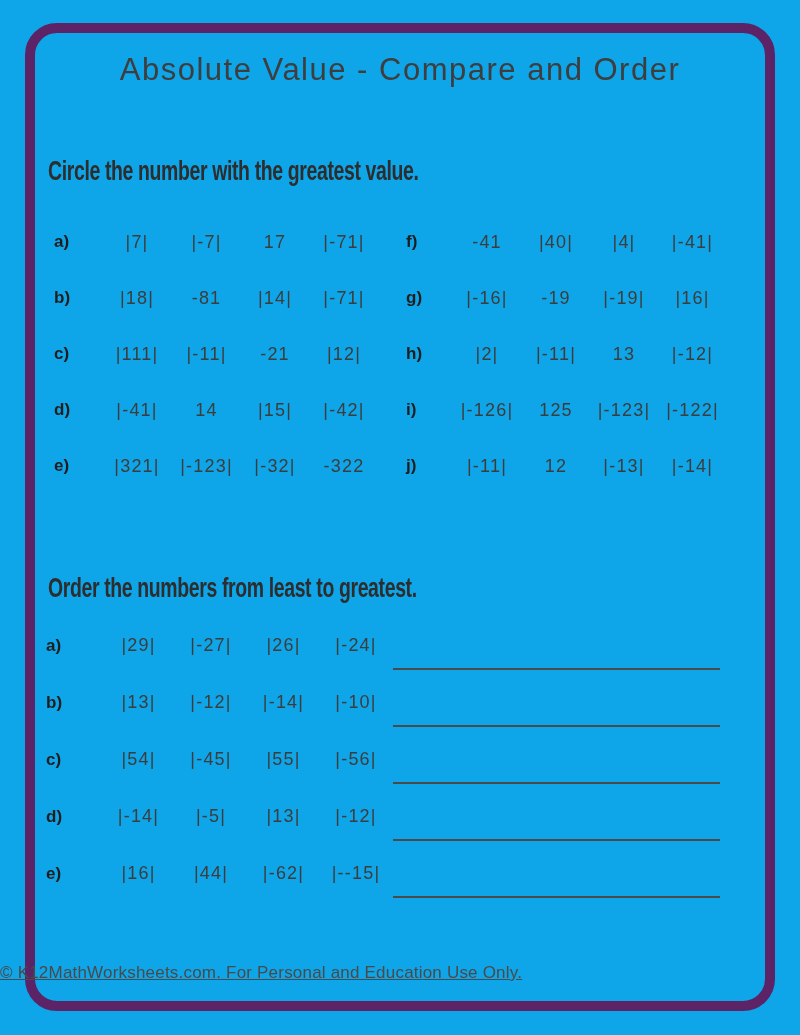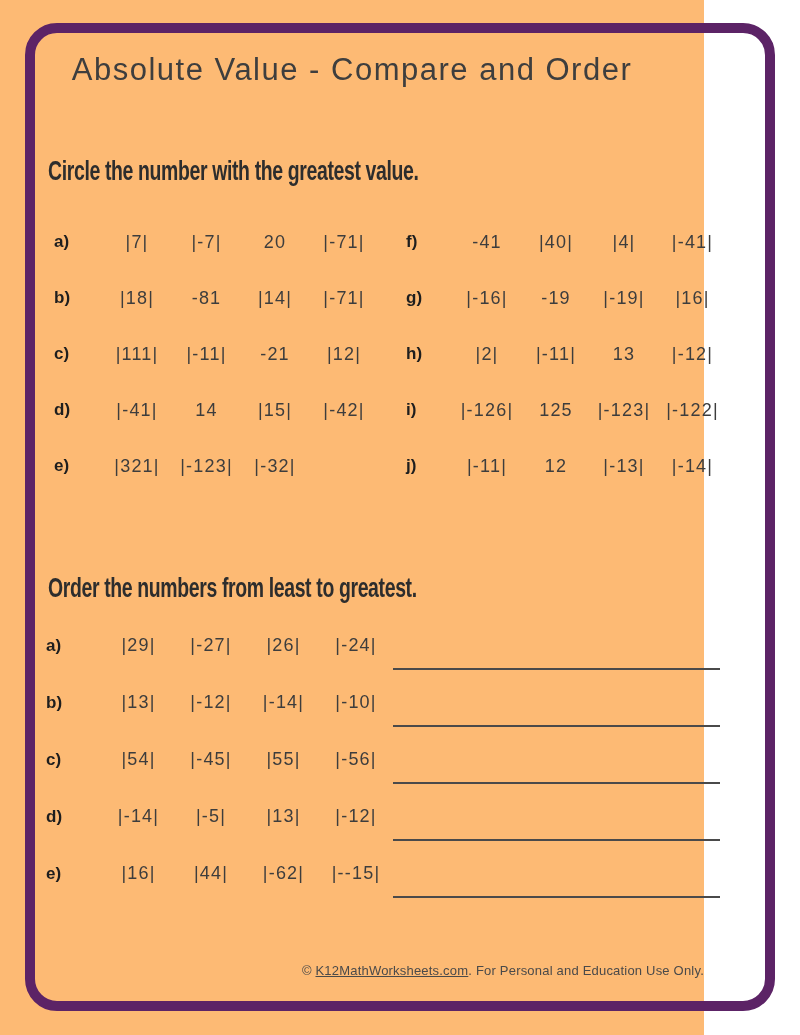--- a/index.html
+++ b/index.html
@@ -1,18 +1,18 @@
 <!DOCTYPE html>
 <html><head>
 <meta charset="utf-8">
 <style>
   * { margin:0; padding:0; box-sizing:border-box; }
   html,body { width:800px; height:1035px; background:#ffffff; overflow:hidden;
               font-family:"Liberation Sans", sans-serif; }
-  .page { position:relative; width:704px; height:1035px; background:#fdba74; }
+  .page { position:relative; width:800px; height:1035px; background:#0ea5e9; }
 
   .frame { position:absolute; left:25px; top:23px; width:750px; height:988px;
            border:10px solid #5c2366; border-radius:32px; pointer-events:none; }
 
   .title { position:absolute; left:0; right:0; top:52px; text-align:center;
            font-size:31px; font-weight:500; letter-spacing:1.5px; color:#3e3e3e;
            white-space:nowrap; }
 
   .instr { position:absolute; font-size:27px; line-height:27px; font-weight:700;
            color:#2d2d2d; white-space:nowrap; letter-spacing:-0.5px;
@@ -29,40 +29,40 @@
   .lbl  { justify-content:flex-start; padding-left:6px; font-size:17px;
           font-weight:700; color:#1e1e1e; }
 
   .s2rows { position:absolute; left:42px; top:617px; width:678px; }
   .s2row  { position:relative; height:57px; display:grid;
             grid-template-columns:60px 73px 72px 73px 72px 1fr; }
   .s2row .lbl { padding-left:4px; }
   .ansline { position:absolute; left:351px; right:0; bottom:4px; height:2px;
              background:#4a4a4a; }
 
-  .footer { position:absolute; left:0; right:0; top:963px; text-align:right;
-            font-size:13px; color:#4a4a4a; letter-spacing:0.2px; }
+  .footer { position:absolute; left:0; right:0; top:963px; text-align:left;
+            font-size:17px; color:#4a4a4a; letter-spacing:0.2px;text-decoration:underline; }
   .footer a { color:#4a4a4a; text-decoration:underline; cursor:pointer; }
 </style>
 </head>
 <body>
 
 <div class="page">
 
   <div class="frame"></div>
 
   <h1 class="title">Absolute Value - Compare and Order</h1>
 
   <div class="instr instr1">Circle the number with the greatest value.</div>
 
   <div class="grid grid-a">
     <div class="cell lbl">a)</div>
     <div class="cell num">|7|</div>
     <div class="cell num">|-7|</div>
-    <div class="cell num">20</div>
+    <div class="cell num">17</div>
     <div class="cell num">|-71|</div>
 
     <div class="cell lbl">b)</div>
     <div class="cell num">|18|</div>
     <div class="cell num">-81</div>
     <div class="cell num">|14|</div>
     <div class="cell num">|-71|</div>
 
     <div class="cell lbl">c)</div>
     <div class="cell num">|111|</div>
@@ -73,20 +73,21 @@
     <div class="cell lbl">d)</div>
     <div class="cell num">|-41|</div>
     <div class="cell num">14</div>
     <div class="cell num">|15|</div>
     <div class="cell num">|-42|</div>
 
     <div class="cell lbl">e)</div>
     <div class="cell num">|321|</div>
     <div class="cell num">|-123|</div>
     <div class="cell num">|-32|</div>
+    <div class="cell num">-322</div>
   </div>
 
   <div class="grid grid-b">
     <div class="cell lbl">f)</div>
     <div class="cell num">-41</div>
     <div class="cell num">|40|</div>
     <div class="cell num">|4|</div>
     <div class="cell num">|-41|</div>
 
     <div class="cell lbl">g)</div>

